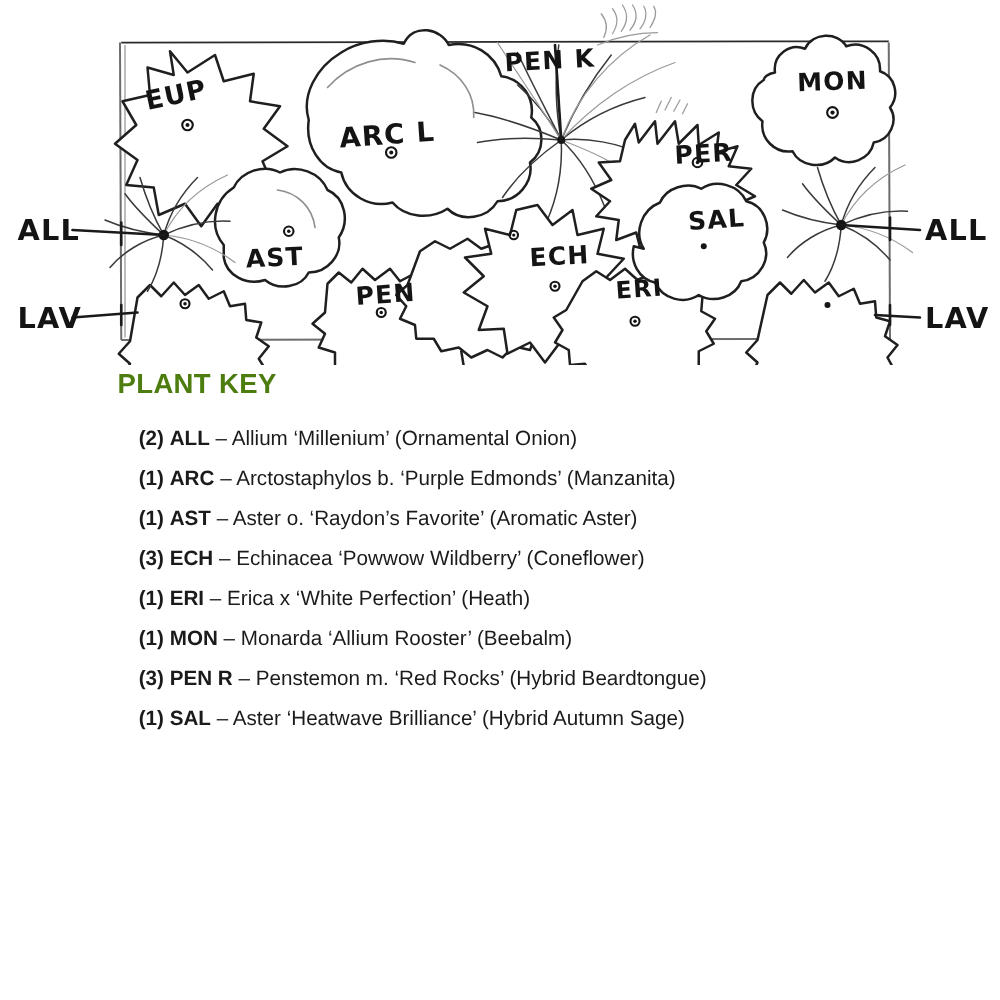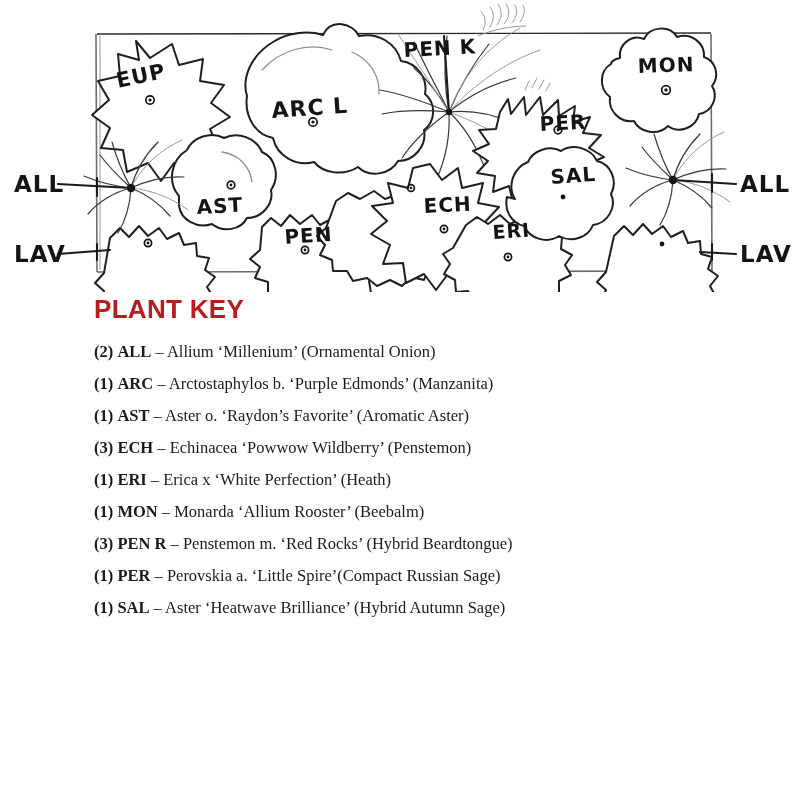--- a/index.html
+++ b/index.html
@@ -86,31 +86,30 @@
   
   #plant-key {
     position: absolute;
     left: 94px;
     top: 296px;
     width: 660px;
   }
   #plant-key-title {
     font-family: "Liberation Sans", sans-serif;
     font-weight: 700;
-    font-size: 26px;
+    font-size: 22px;
     letter-spacing: 0.3px;
-    color: #b91c1c;
+    color: #4d7c0f;
     margin: 0 0 14px 0;
     line-height: 1;
   }
   .key-list {
     list-style: none;
-    margin: 0;
+    margin: 17px;
     padding: 0;
-    font-family: Liberation Serif, serif;
   }
   .key-item {
     font-size: 16.5px;
     line-height: 32px;
     color: #1b1b1b;
     white-space: normal;
     padding-left: 28px;
     text-indent: -28px;
     max-width: 470px;
   }
@@ -323,20 +322,19 @@
 
   </svg>
 </div>
 
 <section id="plant-key">
   <h1 id="plant-key-title">PLANT KEY</h1>
   <ul class="key-list" id="key-list">
       <li class="key-item"><span class="key-count">(2)</span> <span class="key-abbr">ALL</span> <span class="key-dash">–</span> <span class="key-desc">Allium ‘Millenium’ (Ornamental Onion)</span></li>
       <li class="key-item"><span class="key-count">(1)</span> <span class="key-abbr">ARC</span> <span class="key-dash">–</span> <span class="key-desc">Arctostaphylos b. ‘Purple Edmonds’ (Manzanita)</span></li>
       <li class="key-item"><span class="key-count">(1)</span> <span class="key-abbr">AST</span> <span class="key-dash">–</span> <span class="key-desc">Aster o. ‘Raydon’s Favorite’ (Aromatic Aster)</span></li>
-      <li class="key-item"><span class="key-count">(3)</span> <span class="key-abbr">ECH</span> <span class="key-dash">–</span> <span class="key-desc">Echinacea ‘Powwow Wildberry’ (Penstemon)</span></li>
+      <li class="key-item"><span class="key-count">(3)</span> <span class="key-abbr">ECH</span> <span class="key-dash">–</span> <span class="key-desc">Echinacea ‘Powwow Wildberry’ (Coneflower)</span></li>
       <li class="key-item"><span class="key-count">(1)</span> <span class="key-abbr">ERI</span> <span class="key-dash">–</span> <span class="key-desc">Erica x ‘White Perfection’ (Heath)</span></li>
       <li class="key-item"><span class="key-count">(1)</span> <span class="key-abbr">MON</span> <span class="key-dash">–</span> <span class="key-desc">Monarda ‘Allium Rooster’ (Beebalm)</span></li>
       <li class="key-item"><span class="key-count">(3)</span> <span class="key-abbr">PEN R</span> <span class="key-dash">–</span> <span class="key-desc">Penstemon m. ‘Red Rocks’ (Hybrid Beardtongue)</span></li>
-      <li class="key-item"><span class="key-count">(1)</span> <span class="key-abbr">PER</span> <span class="key-dash">–</span> <span class="key-desc">Perovskia a. ‘Little Spire’(Compact Russian Sage)</span></li>
       <li class="key-item"><span class="key-count">(1)</span> <span class="key-abbr">SAL</span> <span class="key-dash">–</span> <span class="key-desc">Aster ‘Heatwave Brilliance’ (Hybrid Autumn Sage)</span></li>
     </ul>
 </section>
 
 </body></html>

